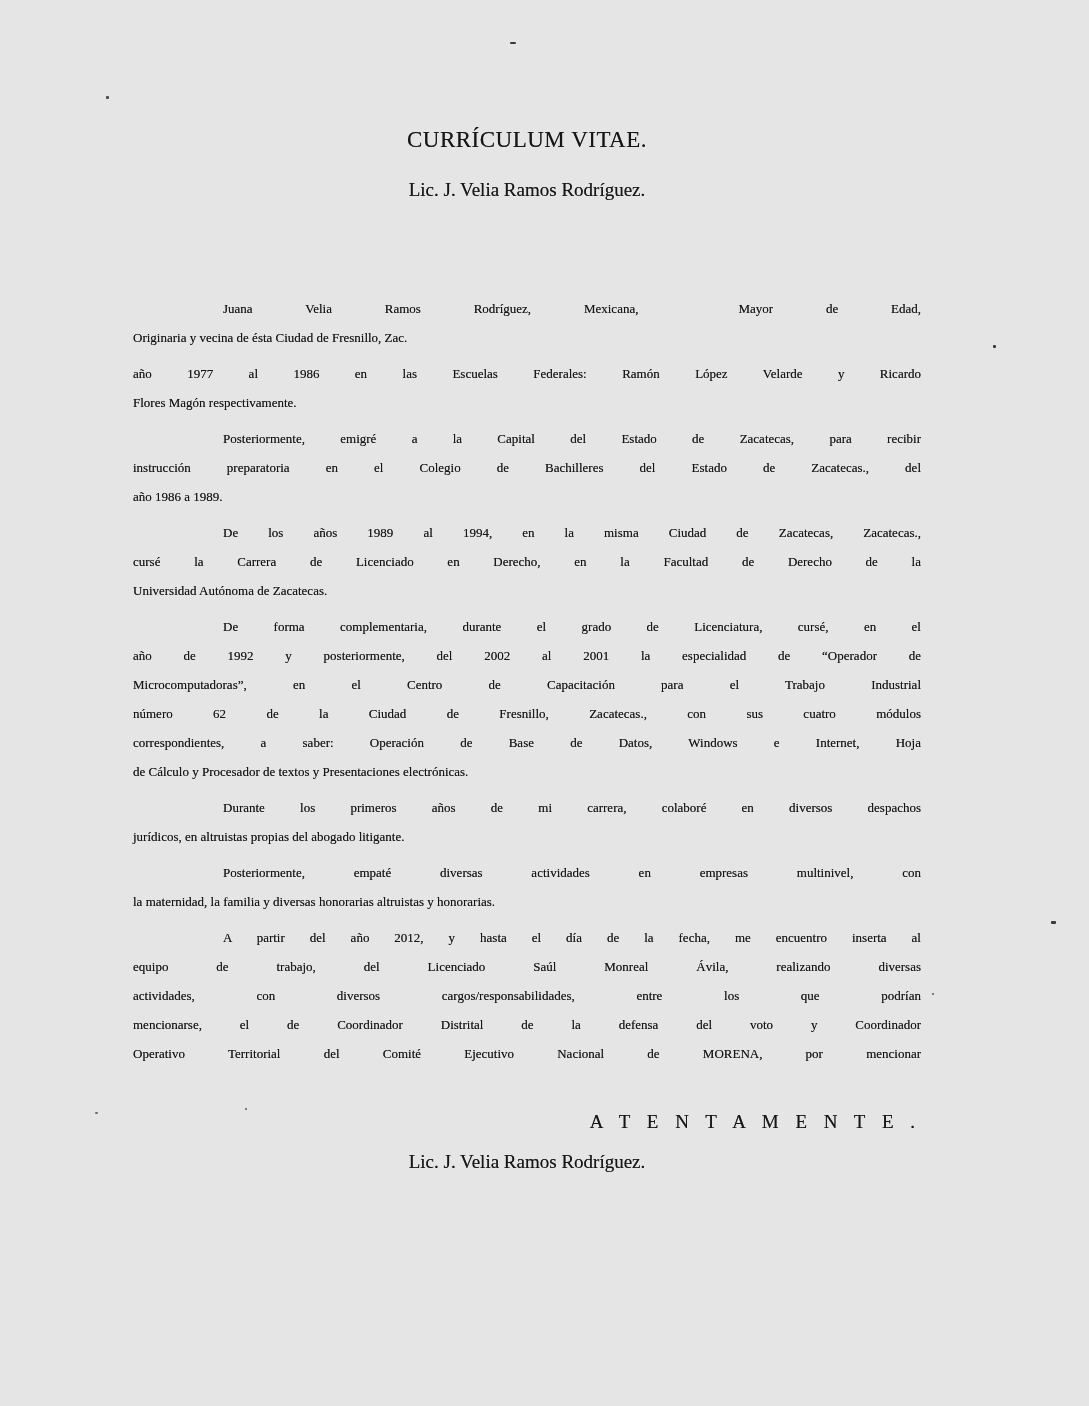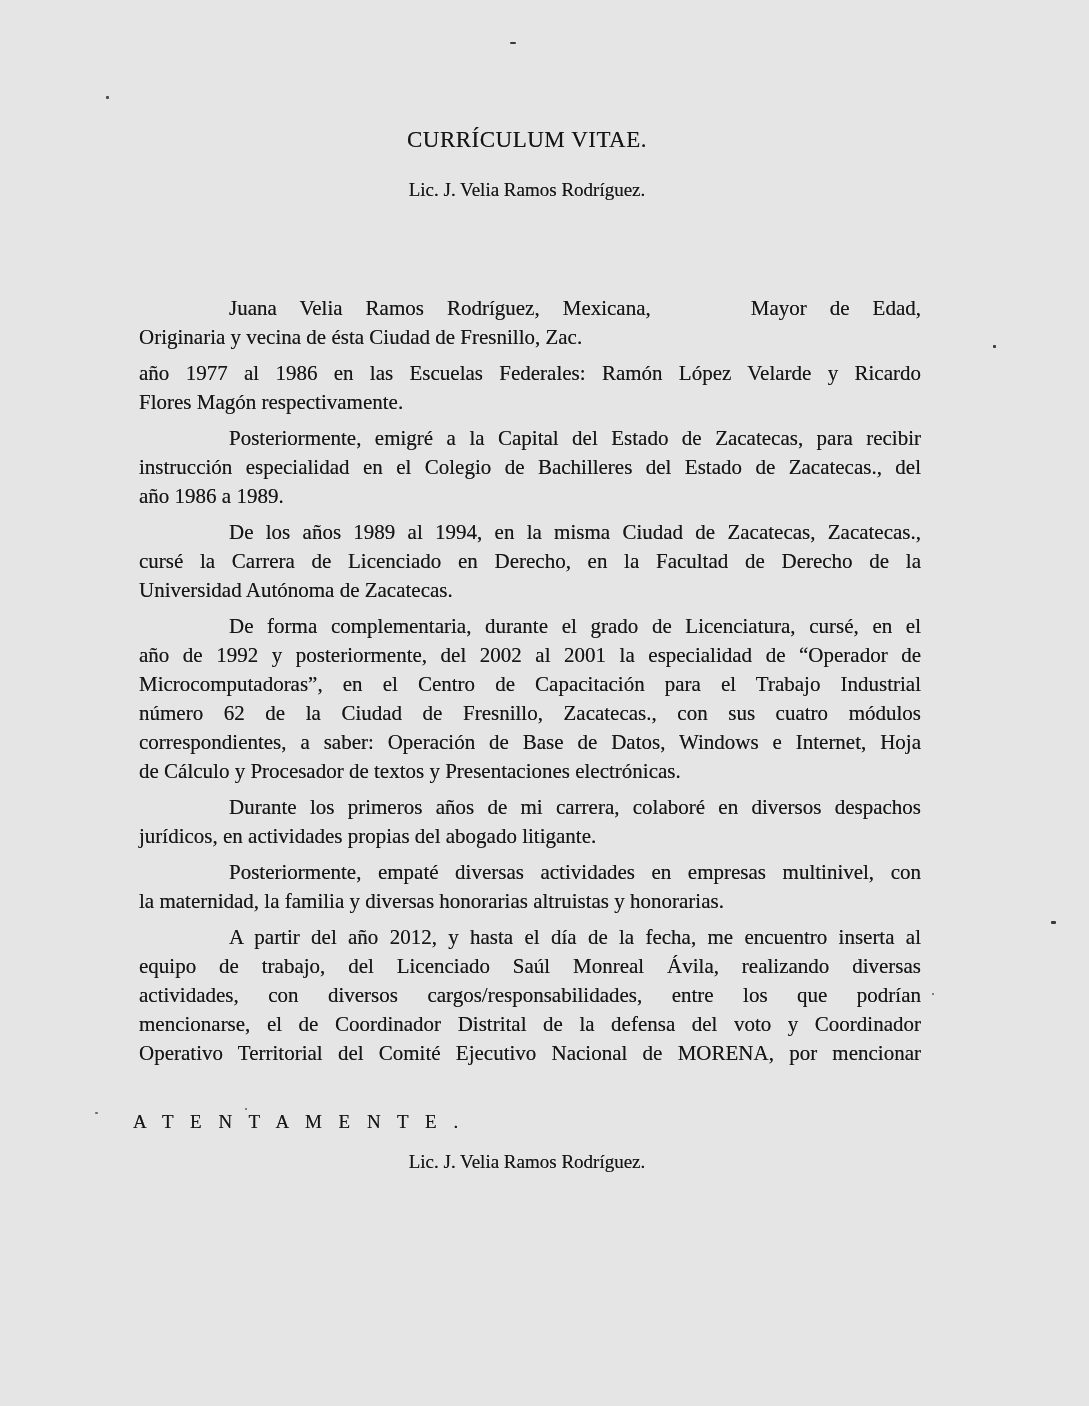--- a/index.html
+++ b/index.html
@@ -27,30 +27,30 @@
     line-height: 28px;
     text-align: center;
   }
   .doc-author {
     margin-top: 24px;
     font-size: 19px;
     line-height: 24px;
     text-align: center;
   }
   .content { margin-top: 92px; }
-  .para { margin: 0 0 7px 6px; font-size: 21px; line-height: 29px; }
+  .para { margin: 0 0 7px 0; font-size: 13px; line-height: 29px; }
   .line { text-align: justify; text-align-last: justify; white-space: normal; }
   .line.last { text-align: center; text-align-last: left; }
   .line.first { text-indent: 90px; }
   .gap-spacer { display: inline-block; width: 100px; height: 1px; }
   .closing { margin-top: 42px; }
   .salutation {
     font-size: 19px;
     line-height: 24px;
-    text-align: left;
+    text-align: right;
     letter-spacing: 6px;
   }
   .signature {
     margin-top: 16px;
     font-size: 19px;
     line-height: 24px;
     text-align: center;
   }
   
   .speck { position: absolute; background: #3a3a3a; border-radius: 1px; }
@@ -89,42 +89,42 @@
         <div class="line last">Originaria y vecina de ésta Ciudad de Fresnillo, Zac.</div>
       </div>
 
       <div class="para">
         <div class="line">año 1977 al 1986 en las Escuelas Federales: Ramón López Velarde y Ricardo</div>
         <div class="line last">Flores Magón respectivamente.</div>
       </div>
 
       <div class="para">
         <div class="line first">Posteriormente, emigré a la Capital del Estado de Zacatecas, para recibir</div>
-        <div class="line">instrucción especialidad en el Colegio de Bachilleres del Estado de Zacatecas., del</div>
+        <div class="line">instrucción preparatoria en el Colegio de Bachilleres del Estado de Zacatecas., del</div>
         <div class="line last">año 1986 a 1989.</div>
       </div>
 
       <div class="para">
         <div class="line first">De los años 1989 al 1994, en la misma Ciudad de Zacatecas, Zacatecas.,</div>
         <div class="line">cursé la Carrera de Licenciado en Derecho, en la Facultad de Derecho de la</div>
         <div class="line last">Universidad Autónoma de Zacatecas.</div>
       </div>
 
       <div class="para">
         <div class="line first">De forma complementaria, durante el grado de Licenciatura, cursé, en el</div>
         <div class="line">año de 1992 y posteriormente, del 2002 al 2001 la especialidad de “Operador de</div>
         <div class="line">Microcomputadoras”, en el Centro de Capacitación para el Trabajo Industrial</div>
         <div class="line">número 62 de la Ciudad de Fresnillo, Zacatecas., con sus cuatro módulos</div>
         <div class="line">correspondientes, a saber:  Operación de Base de Datos, Windows e Internet, Hoja</div>
         <div class="line last">de Cálculo y Procesador de textos y Presentaciones electrónicas.</div>
       </div>
 
       <div class="para">
         <div class="line first">Durante los primeros años de mi carrera, colaboré en diversos despachos</div>
-        <div class="line last">jurídicos, en actividades propias del abogado litigante.</div>
+        <div class="line last">jurídicos, en altruistas propias del abogado litigante.</div>
       </div>
 
       <div class="para">
         <div class="line first">Posteriormente, empaté diversas actividades en empresas multinivel, con</div>
         <div class="line last">la maternidad, la familia y diversas honorarias altruistas y honorarias.</div>
       </div>
 
       <div class="para">
         <div class="line first">A partir del año 2012, y hasta el día de la fecha, me encuentro inserta al</div>
         <div class="line">equipo de trabajo, del Licenciado Saúl Monreal Ávila, realizando diversas</div>

